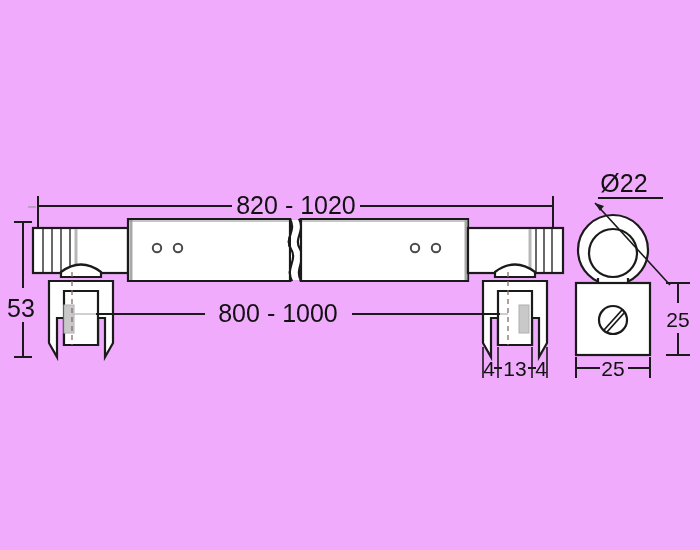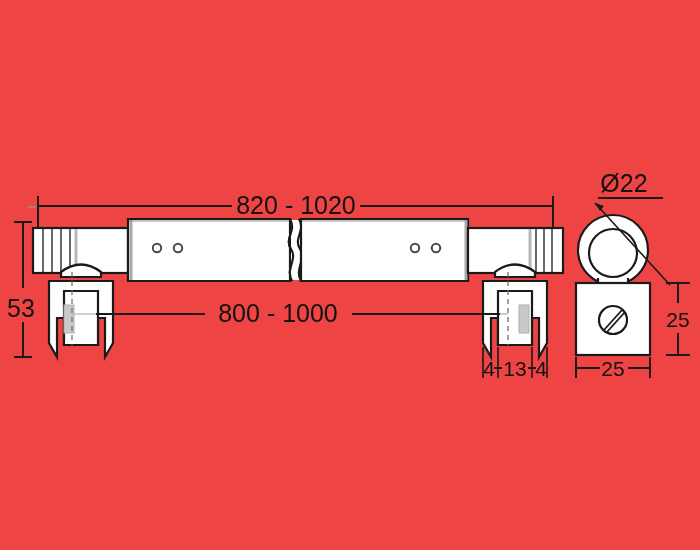--- a/index.html
+++ b/index.html
@@ -10,21 +10,21 @@
   body {
     width: 700px;
     height: 550px;
     font-family: "Liberation Sans", sans-serif;
     overflow: hidden;
   }
   #drawing-root {
     position: relative;
     width: 700px;
     height: 550px;
-    background: #ef4444;
+    background: #f0abfc;
   }
   svg#technical-drawing {
     display: block;
     width: 700px;
     height: 550px;
   }
   .dim-text {
     font-family: "Liberation Sans", sans-serif;
     font-size: 25px;
     fill: #111111;

